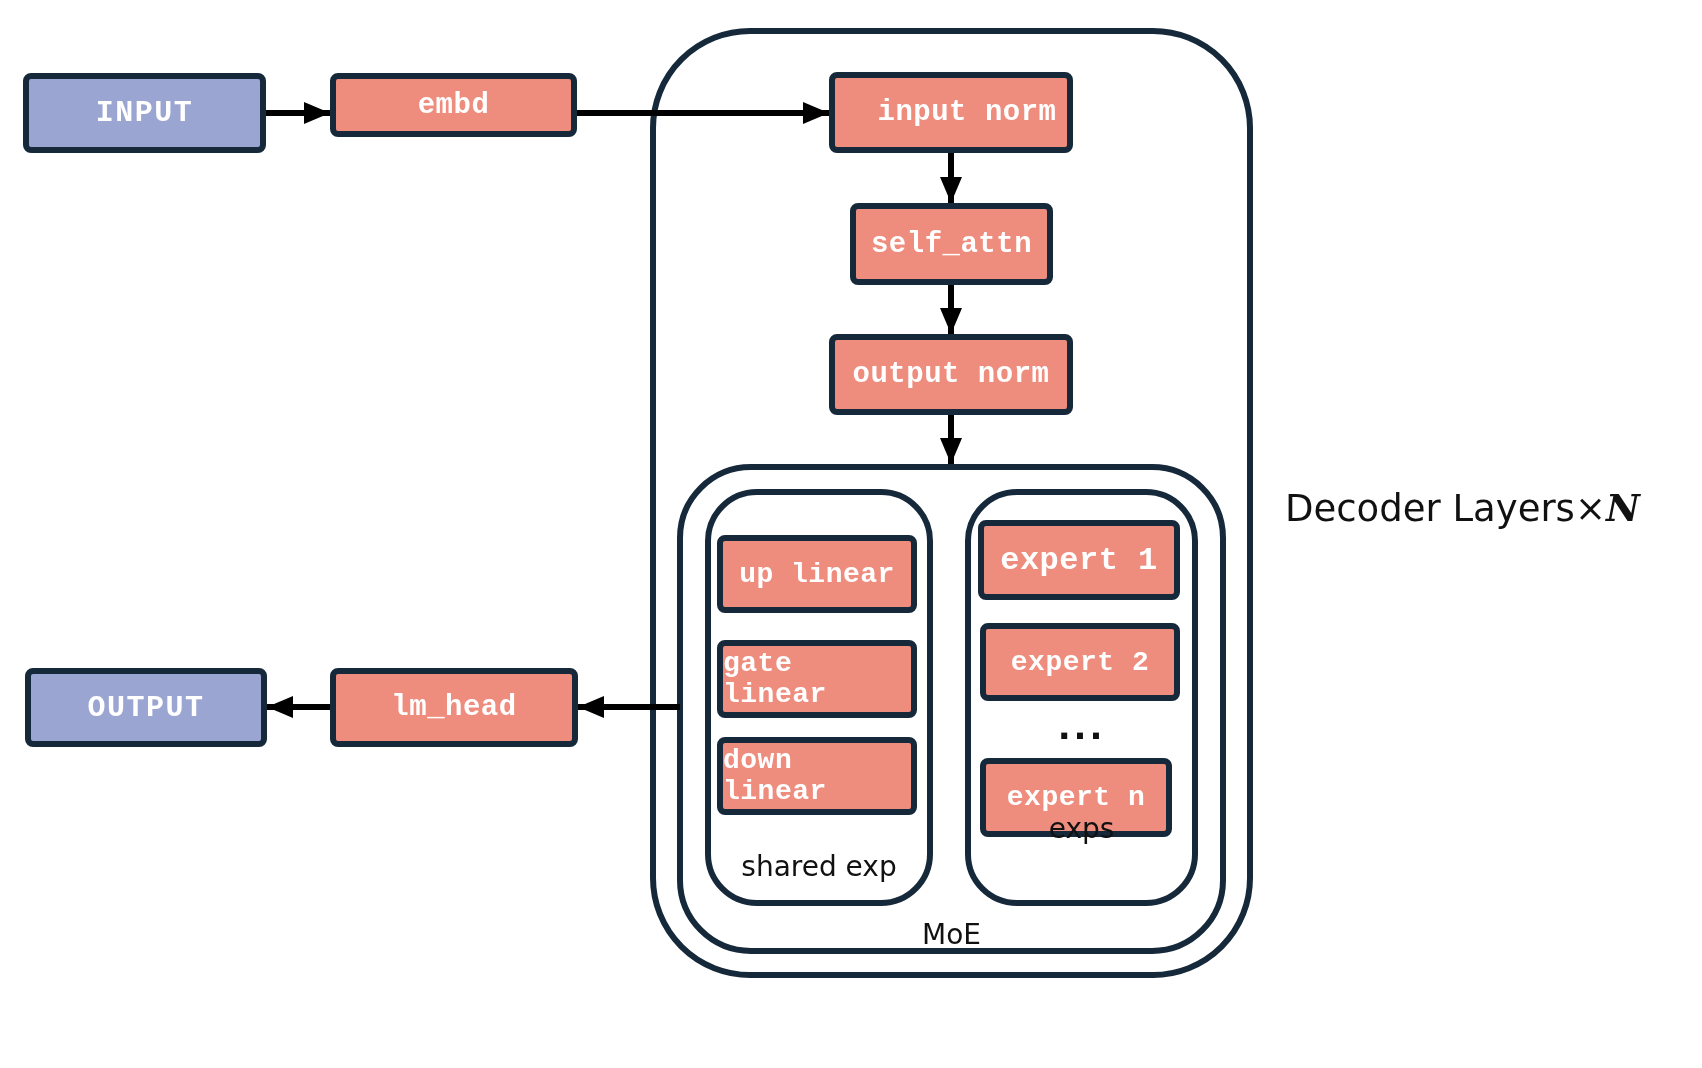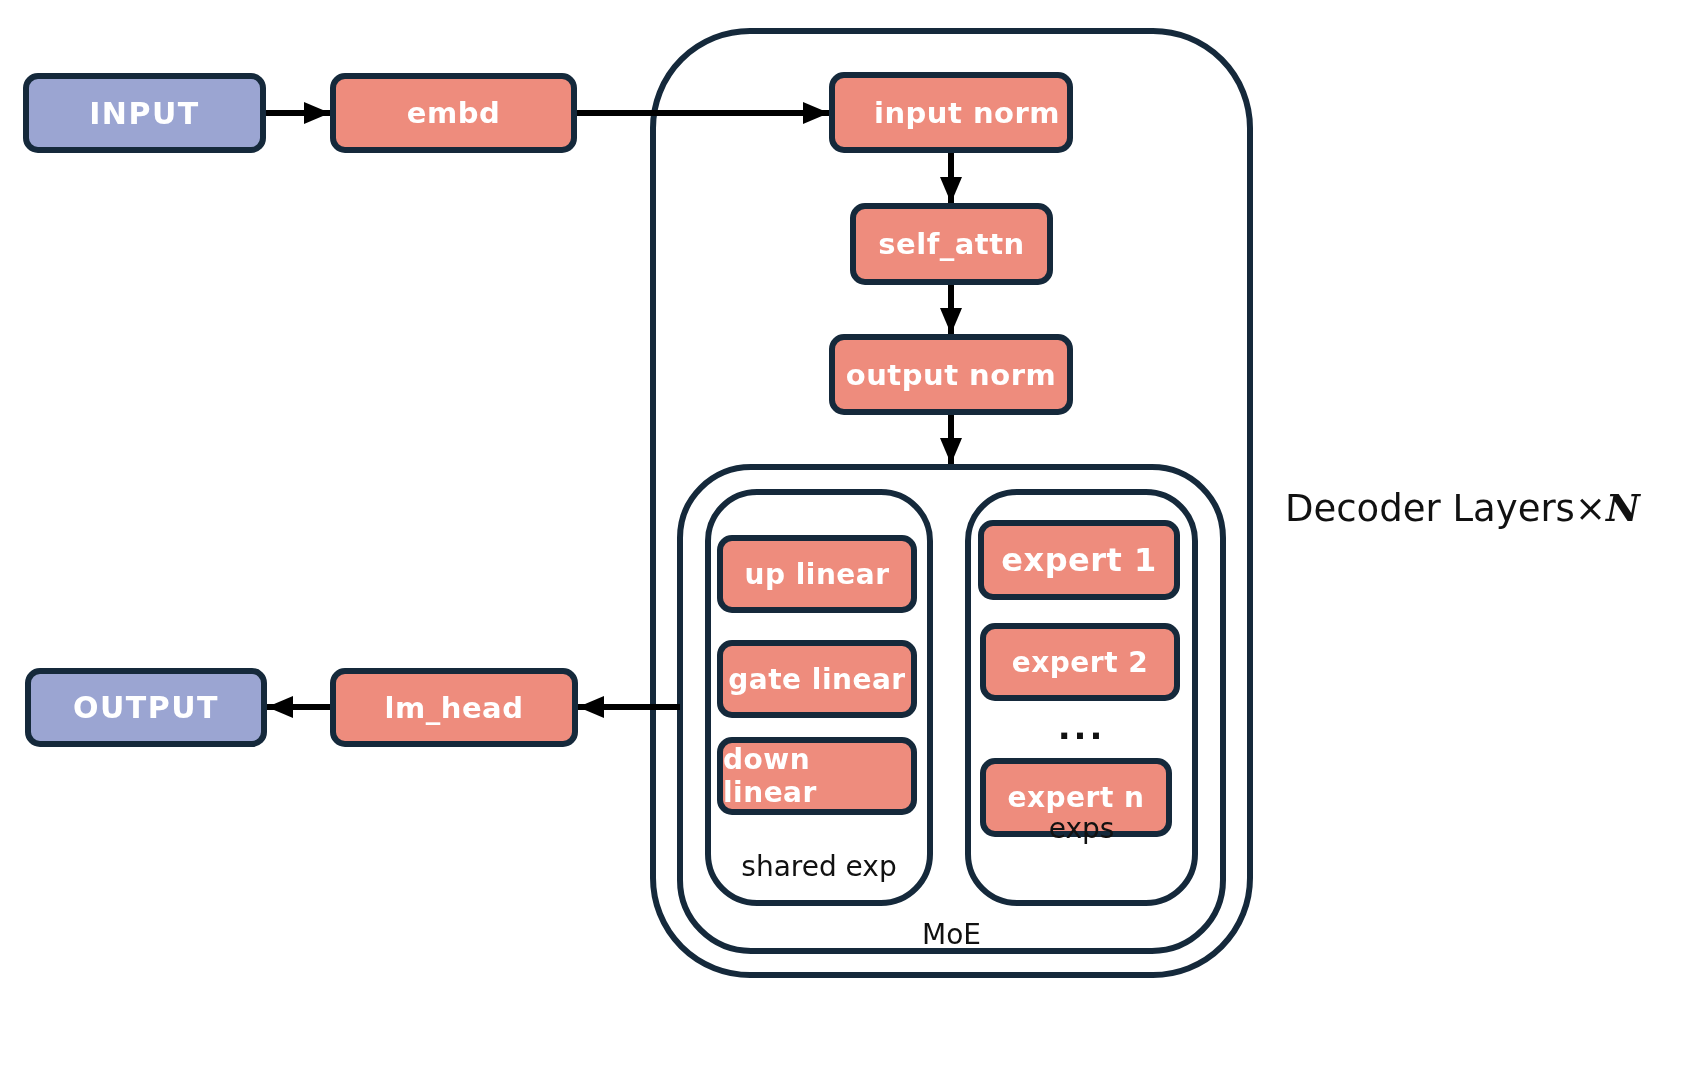--- a/index.html
+++ b/index.html
@@ -18,22 +18,22 @@
   .frame-decoder{left:650px;top:28px;width:603px;height:950px;border-radius:100px;}
   .frame-moe{left:677px;top:464px;width:549px;height:490px;border-radius:74px;}
   .frame-shared{left:705px;top:489px;width:228px;height:417px;border-radius:52px;}
   .frame-exps{left:965px;top:489px;width:233px;height:417px;border-radius:52px;}
   
   svg.arrows{position:absolute;left:0;top:0;width:1702px;height:1068px;z-index:2;pointer-events:none;}
   svg.arrows line{stroke:var(--c-arrow);stroke-width:6;}
   .ah{fill:var(--c-arrow);}
   
   .node{position:absolute;box-sizing:border-box;display:flex;align-items:center;justify-content:center;
-    border:6px solid var(--c-border);border-radius:15px;color:var(--c-box_text);
-    font-size:29px;font-weight:600;z-index:3;letter-spacing:.5px;}
+    border:6px solid var(--c-border);border-radius:8px;color:var(--c-box_text);
+    font-size:29px;font-weight:600;z-index:3;letter-spacing:.5px;font-family:Liberation Mono, monospace;}
   .purple{background:var(--c-purple);letter-spacing:1.5px;font-size:30px;}
   .salmon{background:var(--c-salmon);}
   
   .lbl{position:absolute;color:var(--c-label);font-size:28px;z-index:3;text-align:center;}
   .dots{position:absolute;color:var(--c-label);font-weight:700;font-size:34px;letter-spacing:3px;
     z-index:3;text-align:center;line-height:10px;}
   .decoder-caption{position:absolute;left:1285px;top:486px;color:var(--c-label);
     font-size:37px;z-index:3;white-space:nowrap;}
   .decoder-caption .nvar{font-family:"DejaVu Serif","Liberation Serif",serif;
     font-style:italic;font-weight:700;}
@@ -57,21 +57,21 @@
     <line x1="266" y1="113" x2="330" y2="113" marker-end="url(#ah)"></line>
     <line x1="577" y1="113" x2="829" y2="113" marker-end="url(#ah)"></line>
     <line x1="951" y1="153" x2="951" y2="203" marker-end="url(#ah)"></line>
     <line x1="951" y1="285" x2="951" y2="334" marker-end="url(#ah)"></line>
     <line x1="951" y1="415" x2="951" y2="464" marker-end="url(#ah)"></line>
     <line x1="680" y1="707" x2="578" y2="707" marker-end="url(#ah)"></line>
     <line x1="330" y1="707" x2="267" y2="707" marker-end="url(#ah)"></line>
   </svg>
 
   <div class="node purple" style="left:23px;top:73px;width:243px;height:80px;">INPUT</div>
-  <div class="node salmon" style="left:330px;top:73px;width:247px;height:80px;">embd</div>
+  <div class="node salmon" style="left:330px;top:73px;width:247px;height:64px;">embd</div>
   <div class="node purple" style="left:25px;top:668px;width:242px;height:79px;">OUTPUT</div>
   <div class="node salmon" style="left:330px;top:668px;width:248px;height:79px;">lm_head</div>
 
   <div class="node salmon" style="left:829px;top:72px;width:244px;height:81px;padding-left:32px;">input norm</div>
   <div class="node salmon" style="left:850px;top:203px;width:203px;height:82px;">self_attn</div>
   <div class="node salmon" style="left:829px;top:334px;width:244px;height:81px;">output norm</div>
 
   <div class="node salmon" style="left:717px;top:535px;width:200px;height:78px;font-size:28px;">up linear</div>
   <div class="node salmon" style="left:717px;top:640px;width:200px;height:78px;font-size:28px;">gate linear</div>
   <div class="node salmon" style="left:717px;top:737px;width:200px;height:78px;font-size:28px;">down linear</div>

